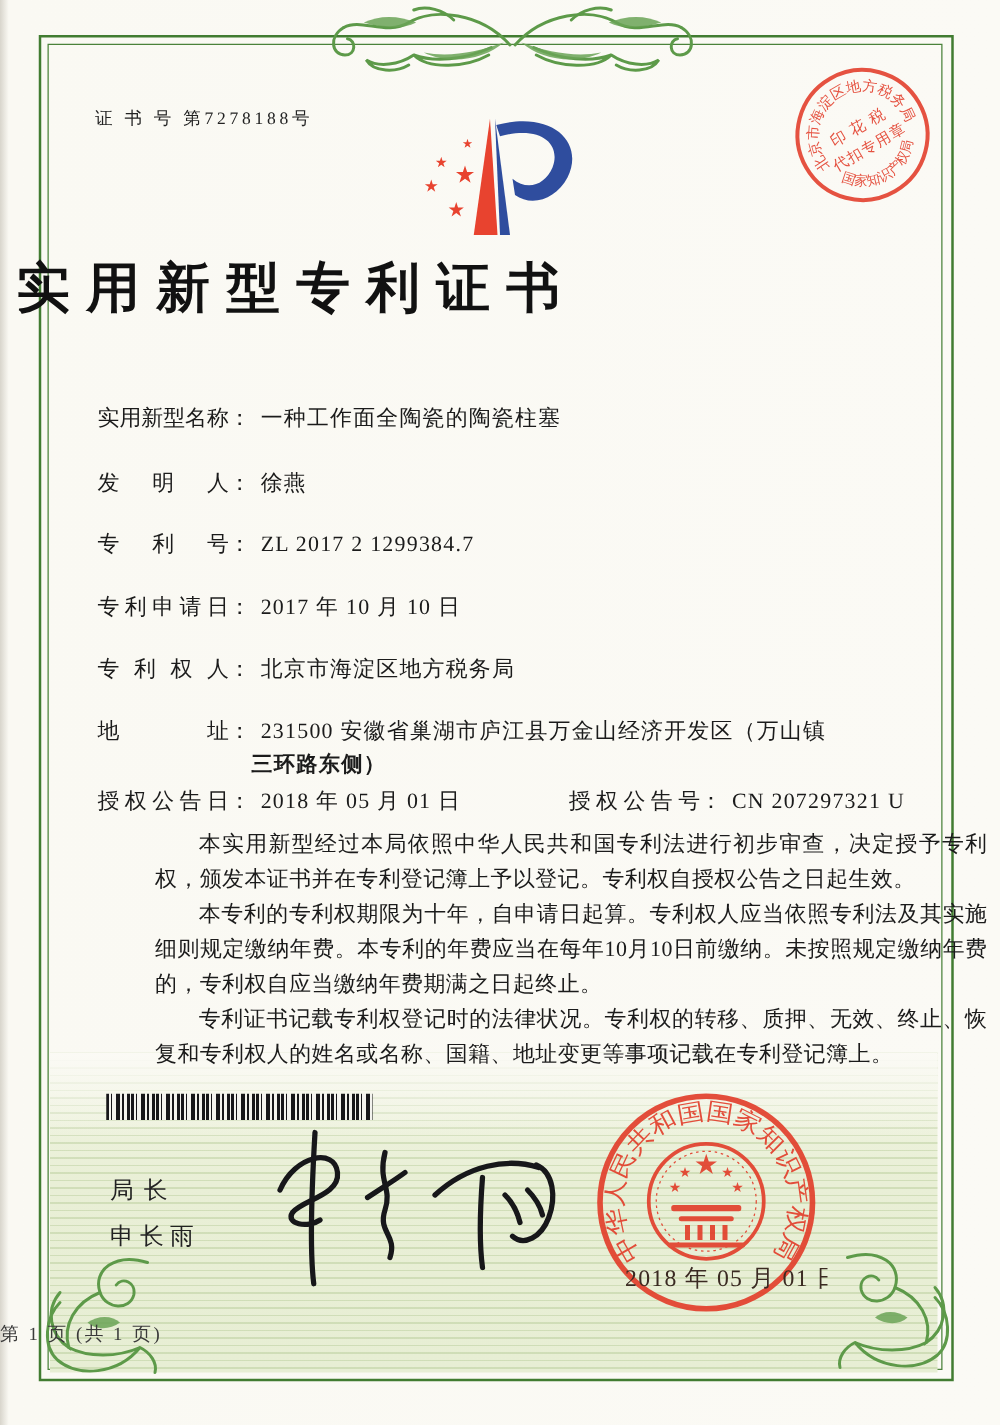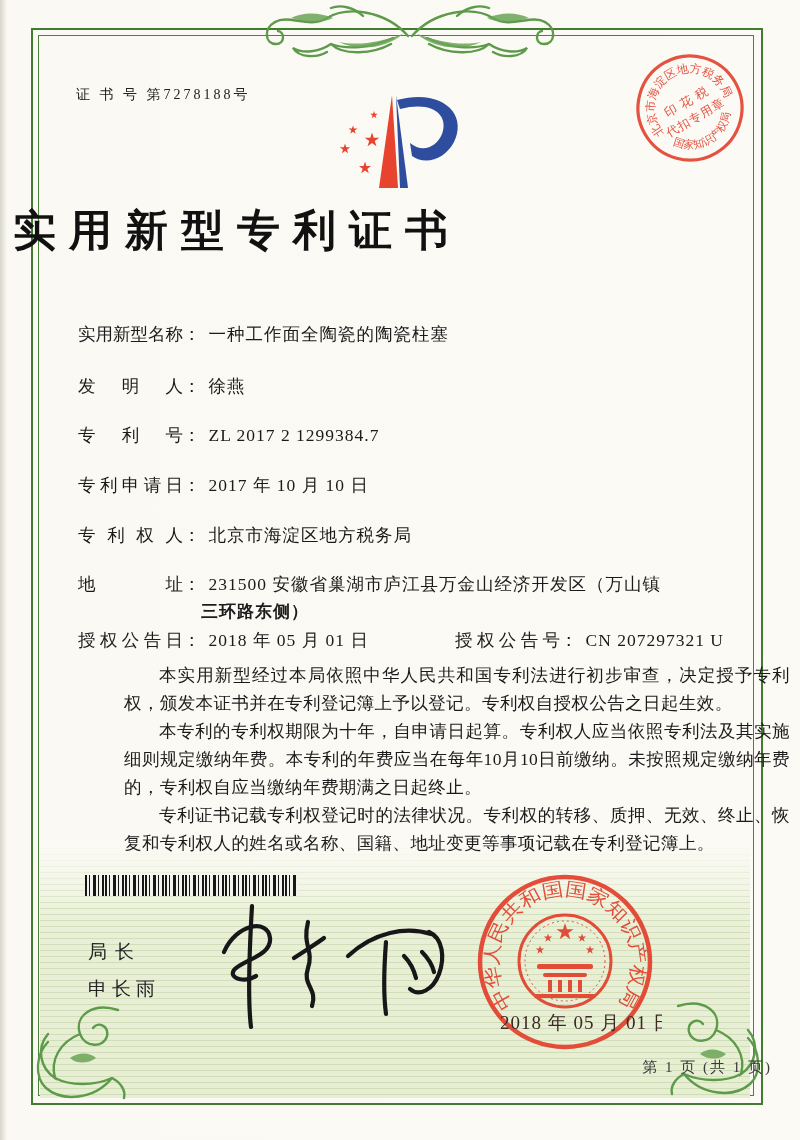--- a/index.html
+++ b/index.html
@@ -29,21 +29,21 @@
   .paras p{margin:0;text-indent:2em;}
   .barcode{position:absolute;left:85px;top:875px;width:213px;height:21px;
     background:repeating-linear-gradient(90deg,
       #17171a 0 2px,#f3f3ee 2px 4px,#17171a 4px 5px,#f3f3ee 5px 8px,
       #17171a 8px 11px,#f3f3ee 11px 13px,#17171a 13px 14px,#f3f3ee 14px 17px,
       #17171a 17px 19px,#f3f3ee 19px 20px);}
   .juzhang{position:absolute;left:88px;top:939px;font-family:"Liberation Sans",sans-serif;
     font-size:19px;letter-spacing:8px;color:#222;font-weight:500;text-align:center;}
   .juzhang-name{position:absolute;left:88px;top:976px;font-family:Liberation Serif, serif;
     font-size:19px;letter-spacing:5px;color:#222;font-weight:500;}
-  .footer{position:absolute;left:0;top:1058px;width:772px;text-align:right;
+  .footer{position:absolute;left:0;top:1058px;width:772px;text-align:left;
     font-size:15px;color:#3a3a3a;letter-spacing:2px;}
   svg{position:absolute;}
   .orn{stroke:#5d9a49;fill:none;stroke-width:2.4;stroke-linecap:round;}
   .orn-f{fill:#6aa356;stroke:none;opacity:.85;}
 </style>
 </head>
 <body>
 
 <div class="paper">
 

